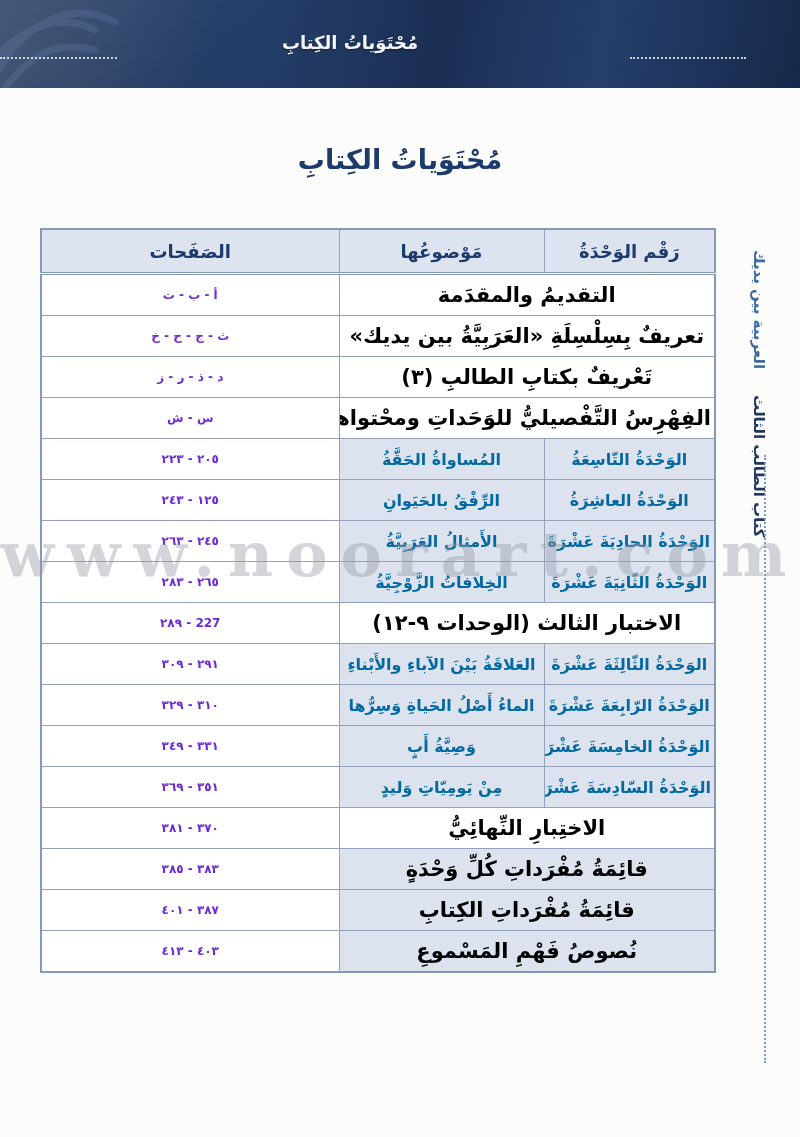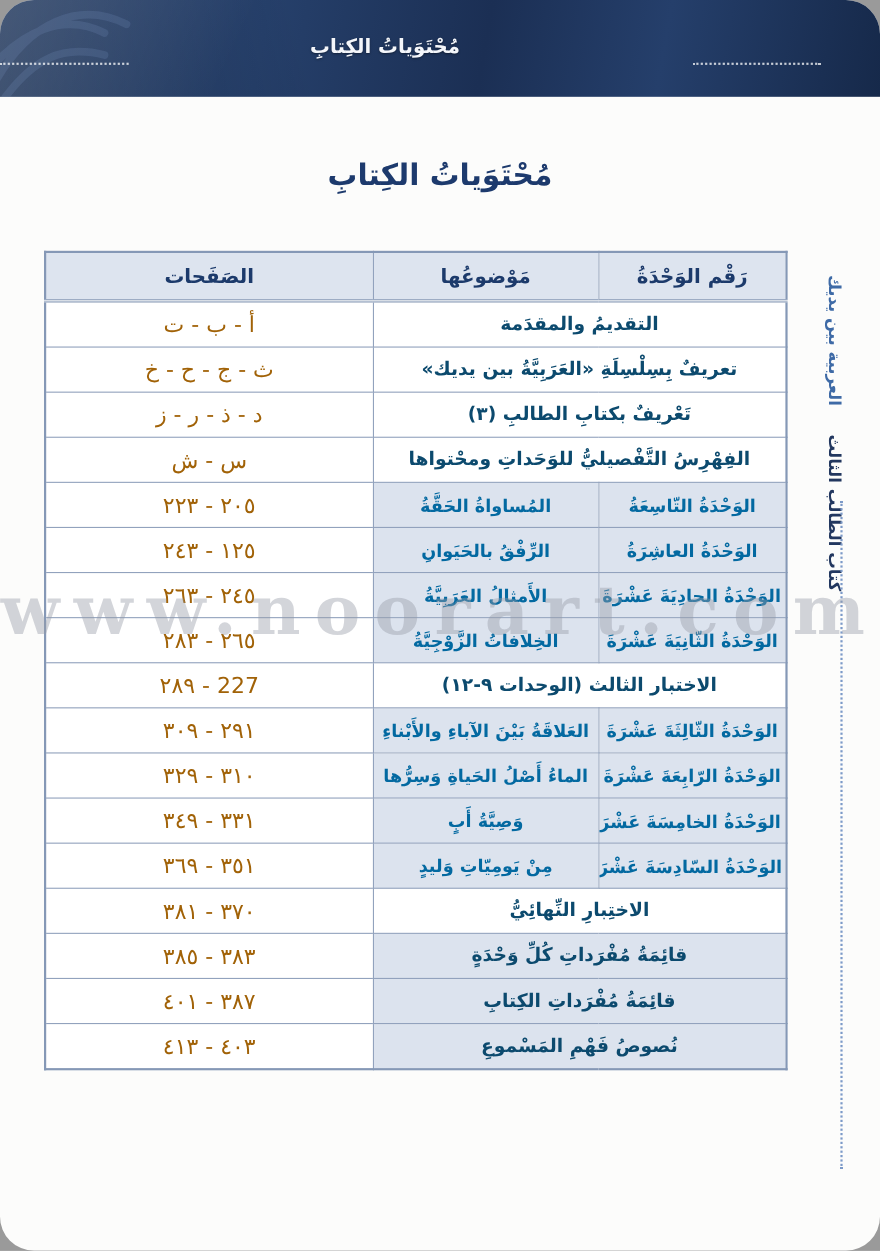--- a/index.html
+++ b/index.html
@@ -1,20 +1,19 @@
 <!DOCTYPE html>
 <html lang="ar"><head>
 <meta charset="utf-8">
 <style>
   html,body{margin:0;padding:0;background:#9a9a9a;}
   .page{
     position:relative;width:800px;height:1137px;margin:0 auto;
     background:#fcfcfb;overflow:hidden;
     font-family:"DejaVu Sans", sans-serif;
-    border-radius:31px;
   }
   
   .band{
     position:absolute;top:0;left:0;width:800px;height:88px;
     background:
       linear-gradient(115deg, rgba(255,255,255,.14) 0%, rgba(255,255,255,0) 28%),
       linear-gradient(75deg, rgba(0,0,0,.25) 0%, rgba(0,0,0,0) 35%),
       linear-gradient(100deg,#33507f 0%,#26406b 30%,#1b2f54 55%,#253f6b 75%,#16294a 100%);
   }
   .band-swirl{position:absolute;top:0;left:0;opacity:.8;}
@@ -43,23 +42,23 @@
     text-align:center;vertical-align:middle;
     padding:0 4px;overflow:hidden;white-space:nowrap;
   }
   .toc th{
     height:42px;background:#dde4ef;color:#1c3a6b;
     font-size:18px;font-weight:bold;
     border-bottom:3px double #8598b6;
   }
   .toc td{height:40px;}
   td.unit,td.topic{background:#dce3ee;color:#0369a1;font-weight:bold;font-size:16px;}
-  td.sec{background:#ffffff;color:#0c4a6e;font-weight:bold;font-size:17px;}
+  td.sec{background:#ffffff;color:#000000;font-weight:bold;font-size:21px;}
   td.sec.shade{background:#dce3ee;margin-top:24px;}
-  td.pg{background:#ffffff;color:#a16207;font-weight:normal;font-size:20px;direction:rtl;}
+  td.pg{background:#ffffff;color:#6d28d9;font-weight:bold;font-size:12px;direction:rtl;}
   
   .watermark{
     position:absolute;top:518px;left:-10px;width:820px;text-align:center;
     font-family:"DejaVu Serif", serif;font-size:62px;font-weight:bold;
     letter-spacing:13px;color:rgba(150,156,168,.42);
     z-index:6;pointer-events:none;white-space:nowrap;
   }
   
   .side-strip{
     position:absolute;top:250px;left:750px;z-index:2;

